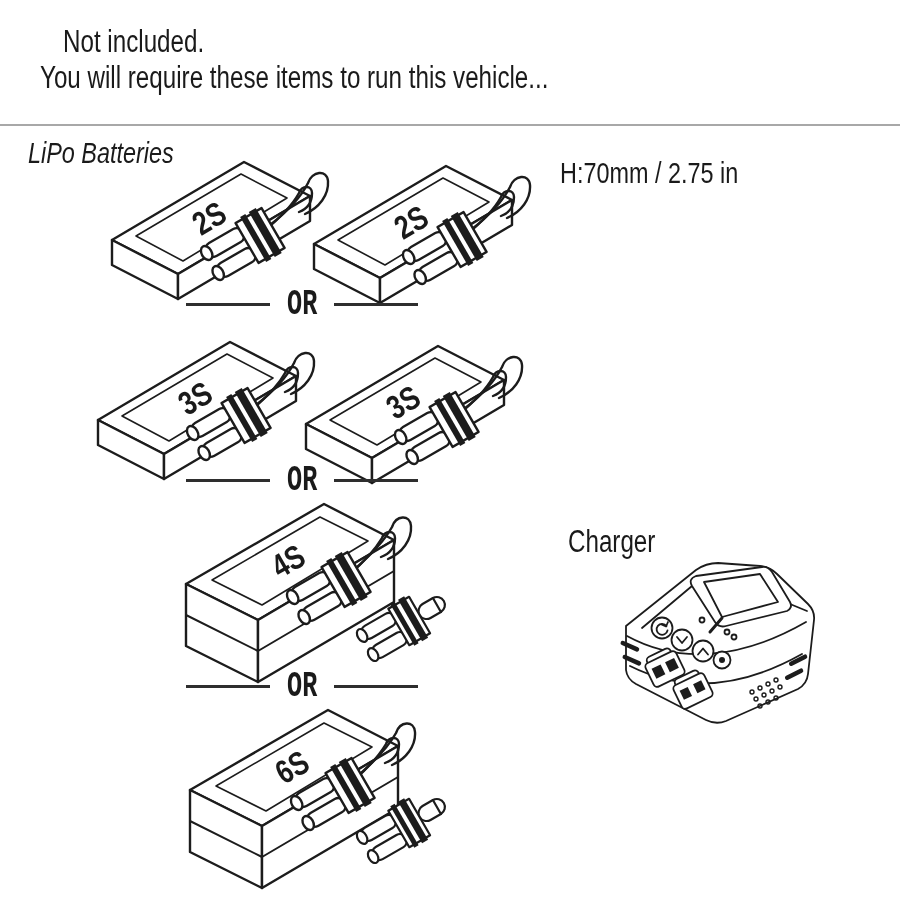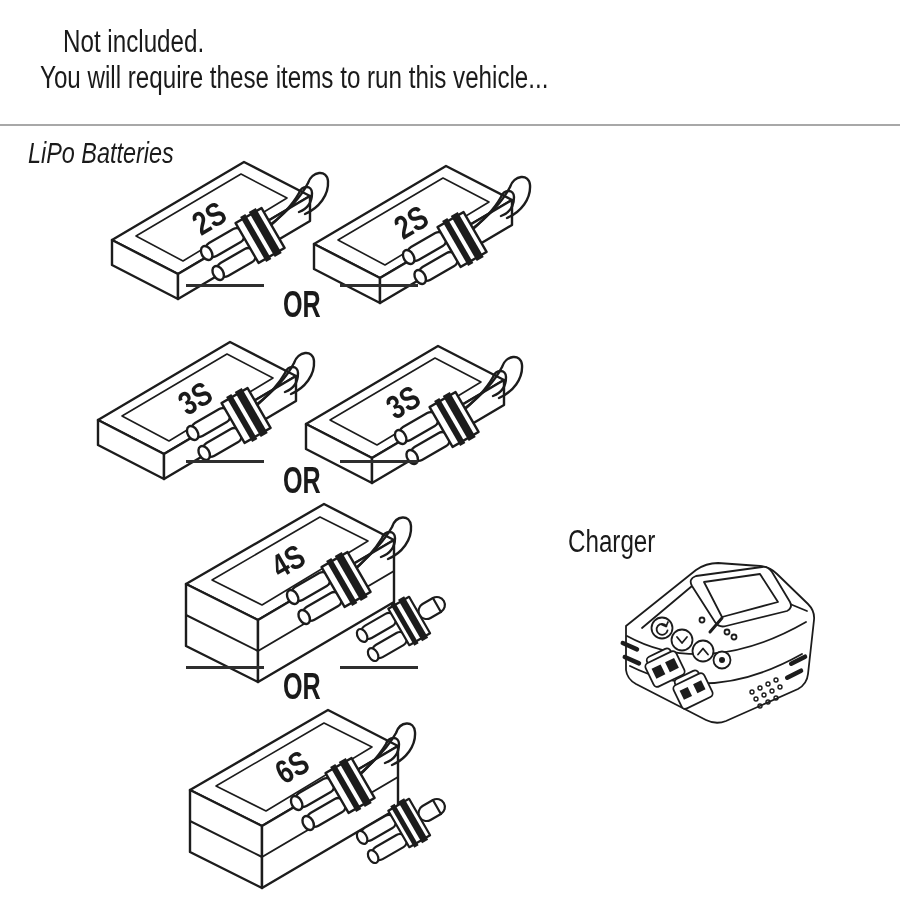--- a/index.html
+++ b/index.html
@@ -15,21 +15,21 @@
     transform:scaleX(0.78);transform-origin:0 50%;
     letter-spacing:0px;
   }
   .t30{font-size:30px;font-weight:400;}
   .t31{font-size:31px;font-weight:400;}
   .top-rule{
     position:absolute;left:0;right:0;top:124px;
     border-top:2px solid #a8a8a8;height:0;
   }
   .dims-line{line-height:45px;height:45px;}
-  .or-row{display:flex;gap:10px;height:40px;}
+  .or-row{display:flex;align-items:center;gap:10px;height:40px;font-family:Liberation Mono, monospace;}
   .or-line{flex:1;height:3px;background:#2e2e2e;}
   .or-text{
     font-size:37px;font-weight:700;display:inline-block;
     transform:scaleX(0.68);transform-origin:50% 50%;
   }
   svg text.bat-label{
     font-family:"Liberation Sans", sans-serif;
     font-size:33px;font-weight:700;fill:#1a1a1a;
     text-anchor:middle;dominant-baseline:central;
   }
@@ -153,20 +153,21 @@
 <div class="abs" style="left:40px;top:60px;">
   <span class="cond t31">You will require these items to run this vehicle...</span>
 </div>
 <div class="top-rule"></div>
 
 <div class="abs" style="left:28px;top:136px;font-style:italic;">
   <span class="cond t30">LiPo Batteries</span>
 </div>
 
 <div class="abs" style="left:560px;top:150px;">
+  <div class="dims-line"><span class="cond t30">H:70mm / 2.75 in</span></div>
 </div>
 
 <svg class="abs" style="left:98px;top:142px;" width="240" height="170" viewBox="0 0 240 170">
   <use href="#sym-flat-battery"></use>
   <text class="bat-label" transform="translate(111,76) rotate(-30.5) scale(0.8,1)">2S</text>
 </svg>
 <svg class="abs" style="left:300px;top:146px;" width="240" height="170" viewBox="0 0 240 170">
   <use href="#sym-flat-battery"></use>
   <text class="bat-label" transform="translate(111,76) rotate(-30.5) scale(0.8,1)">2S</text>
 </svg>

